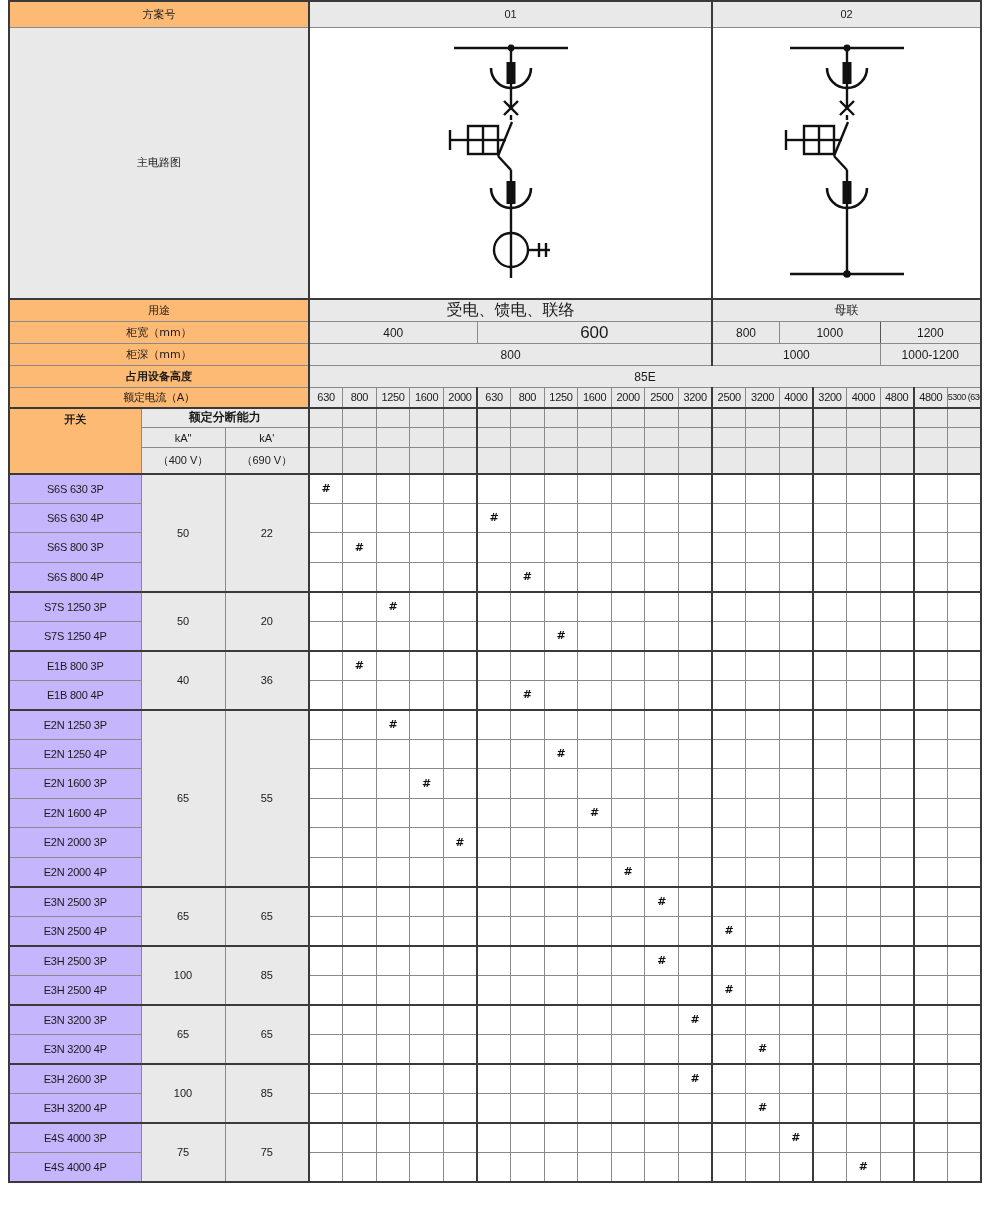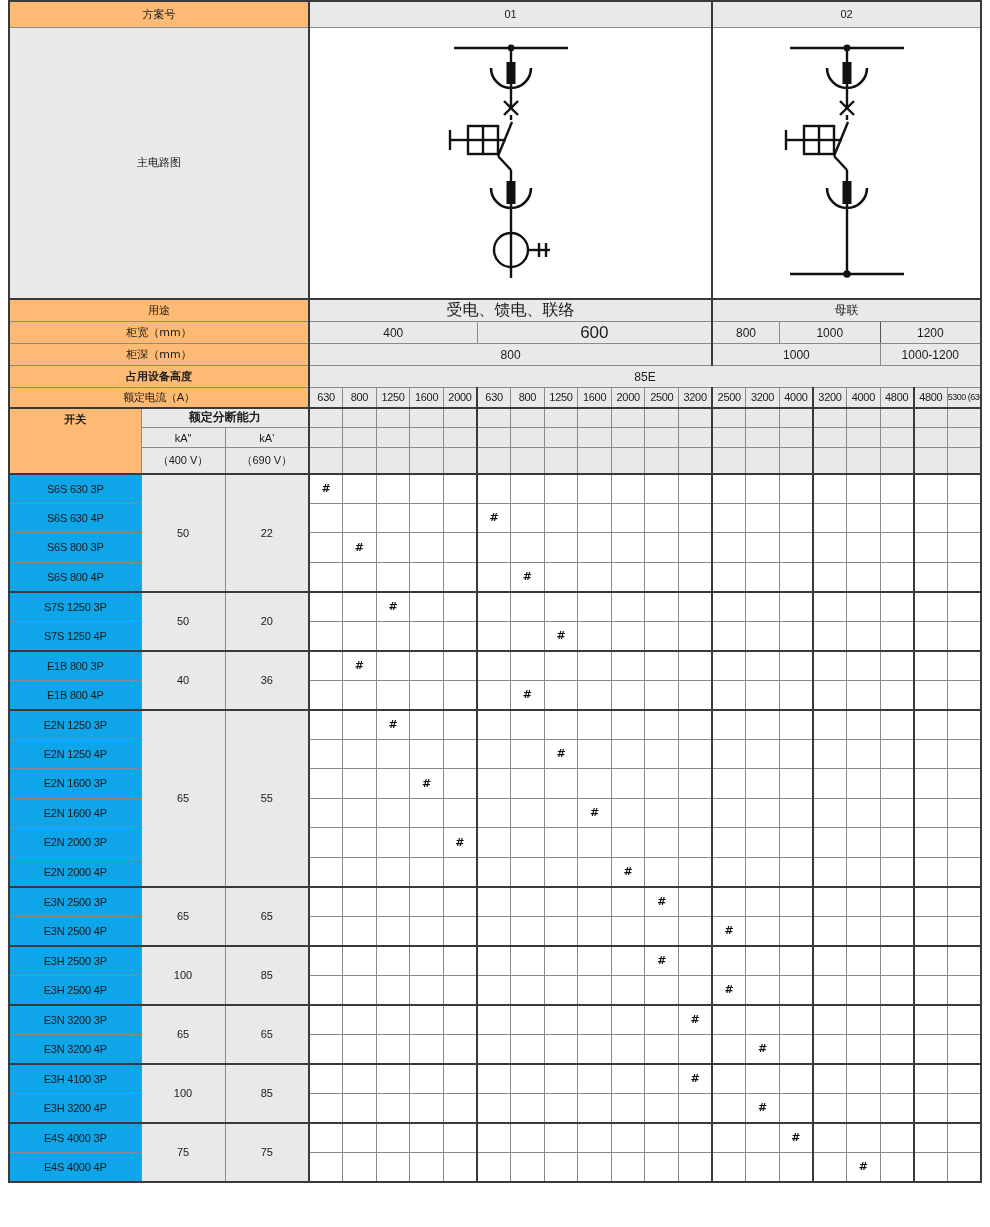--- a/index.html
+++ b/index.html
@@ -57,21 +57,21 @@
   .r-cur{height:20px;}
   .r-sw1{height:20px;}
   .r-sw2{height:20px;}
   .r-sw3{height:26px;padding-left:41px;}
   .r-data{height:29.5px;}
 
   .cur td{font-size:10px;letter-spacing:-.3px;}
   .cur td.narrow{font-size:9px;letter-spacing:-.5px;}
 
   .model{
-    background:#0ea5e9;
+    background:#c4b5fd;
     text-align:left;
     padding-left:7px;
     font-size:12px;
     letter-spacing:-.2px;
   }
   .kav{background:#e9e9e9;font-size:13px;}
   .mark{font-size:12px;font-weight:bold;color:#111;font-family:"DejaVu Sans",sans-serif;}
 
   .sub-unit{font-size:11px;line-height:14px;}
   .sub-volt{font-size:11px;line-height:14px;}
@@ -765,21 +765,21 @@
           <td class="thickL"></td>
           <td class="mark">#</td>
           <td></td>
           <td class="thickL"></td>
           <td></td>
           <td></td>
           <td class="thickL"></td>
           <td></td>
         </tr>
         <tr class="r-data">
-          <td class="model thickT">E3H 4100 3P</td>
+          <td class="model thickT">E3H 2600 3P</td>
           <td class="kav thickT" rowspan="2">100</td>
           <td class="kav thickT" rowspan="2">85</td>
           <td class="thickT thickL"></td>
           <td class="thickT"></td>
           <td class="thickT"></td>
           <td class="thickT"></td>
           <td class="thickT"></td>
           <td class="thickT thickL"></td>
           <td class="thickT"></td>
           <td class="thickT"></td>

